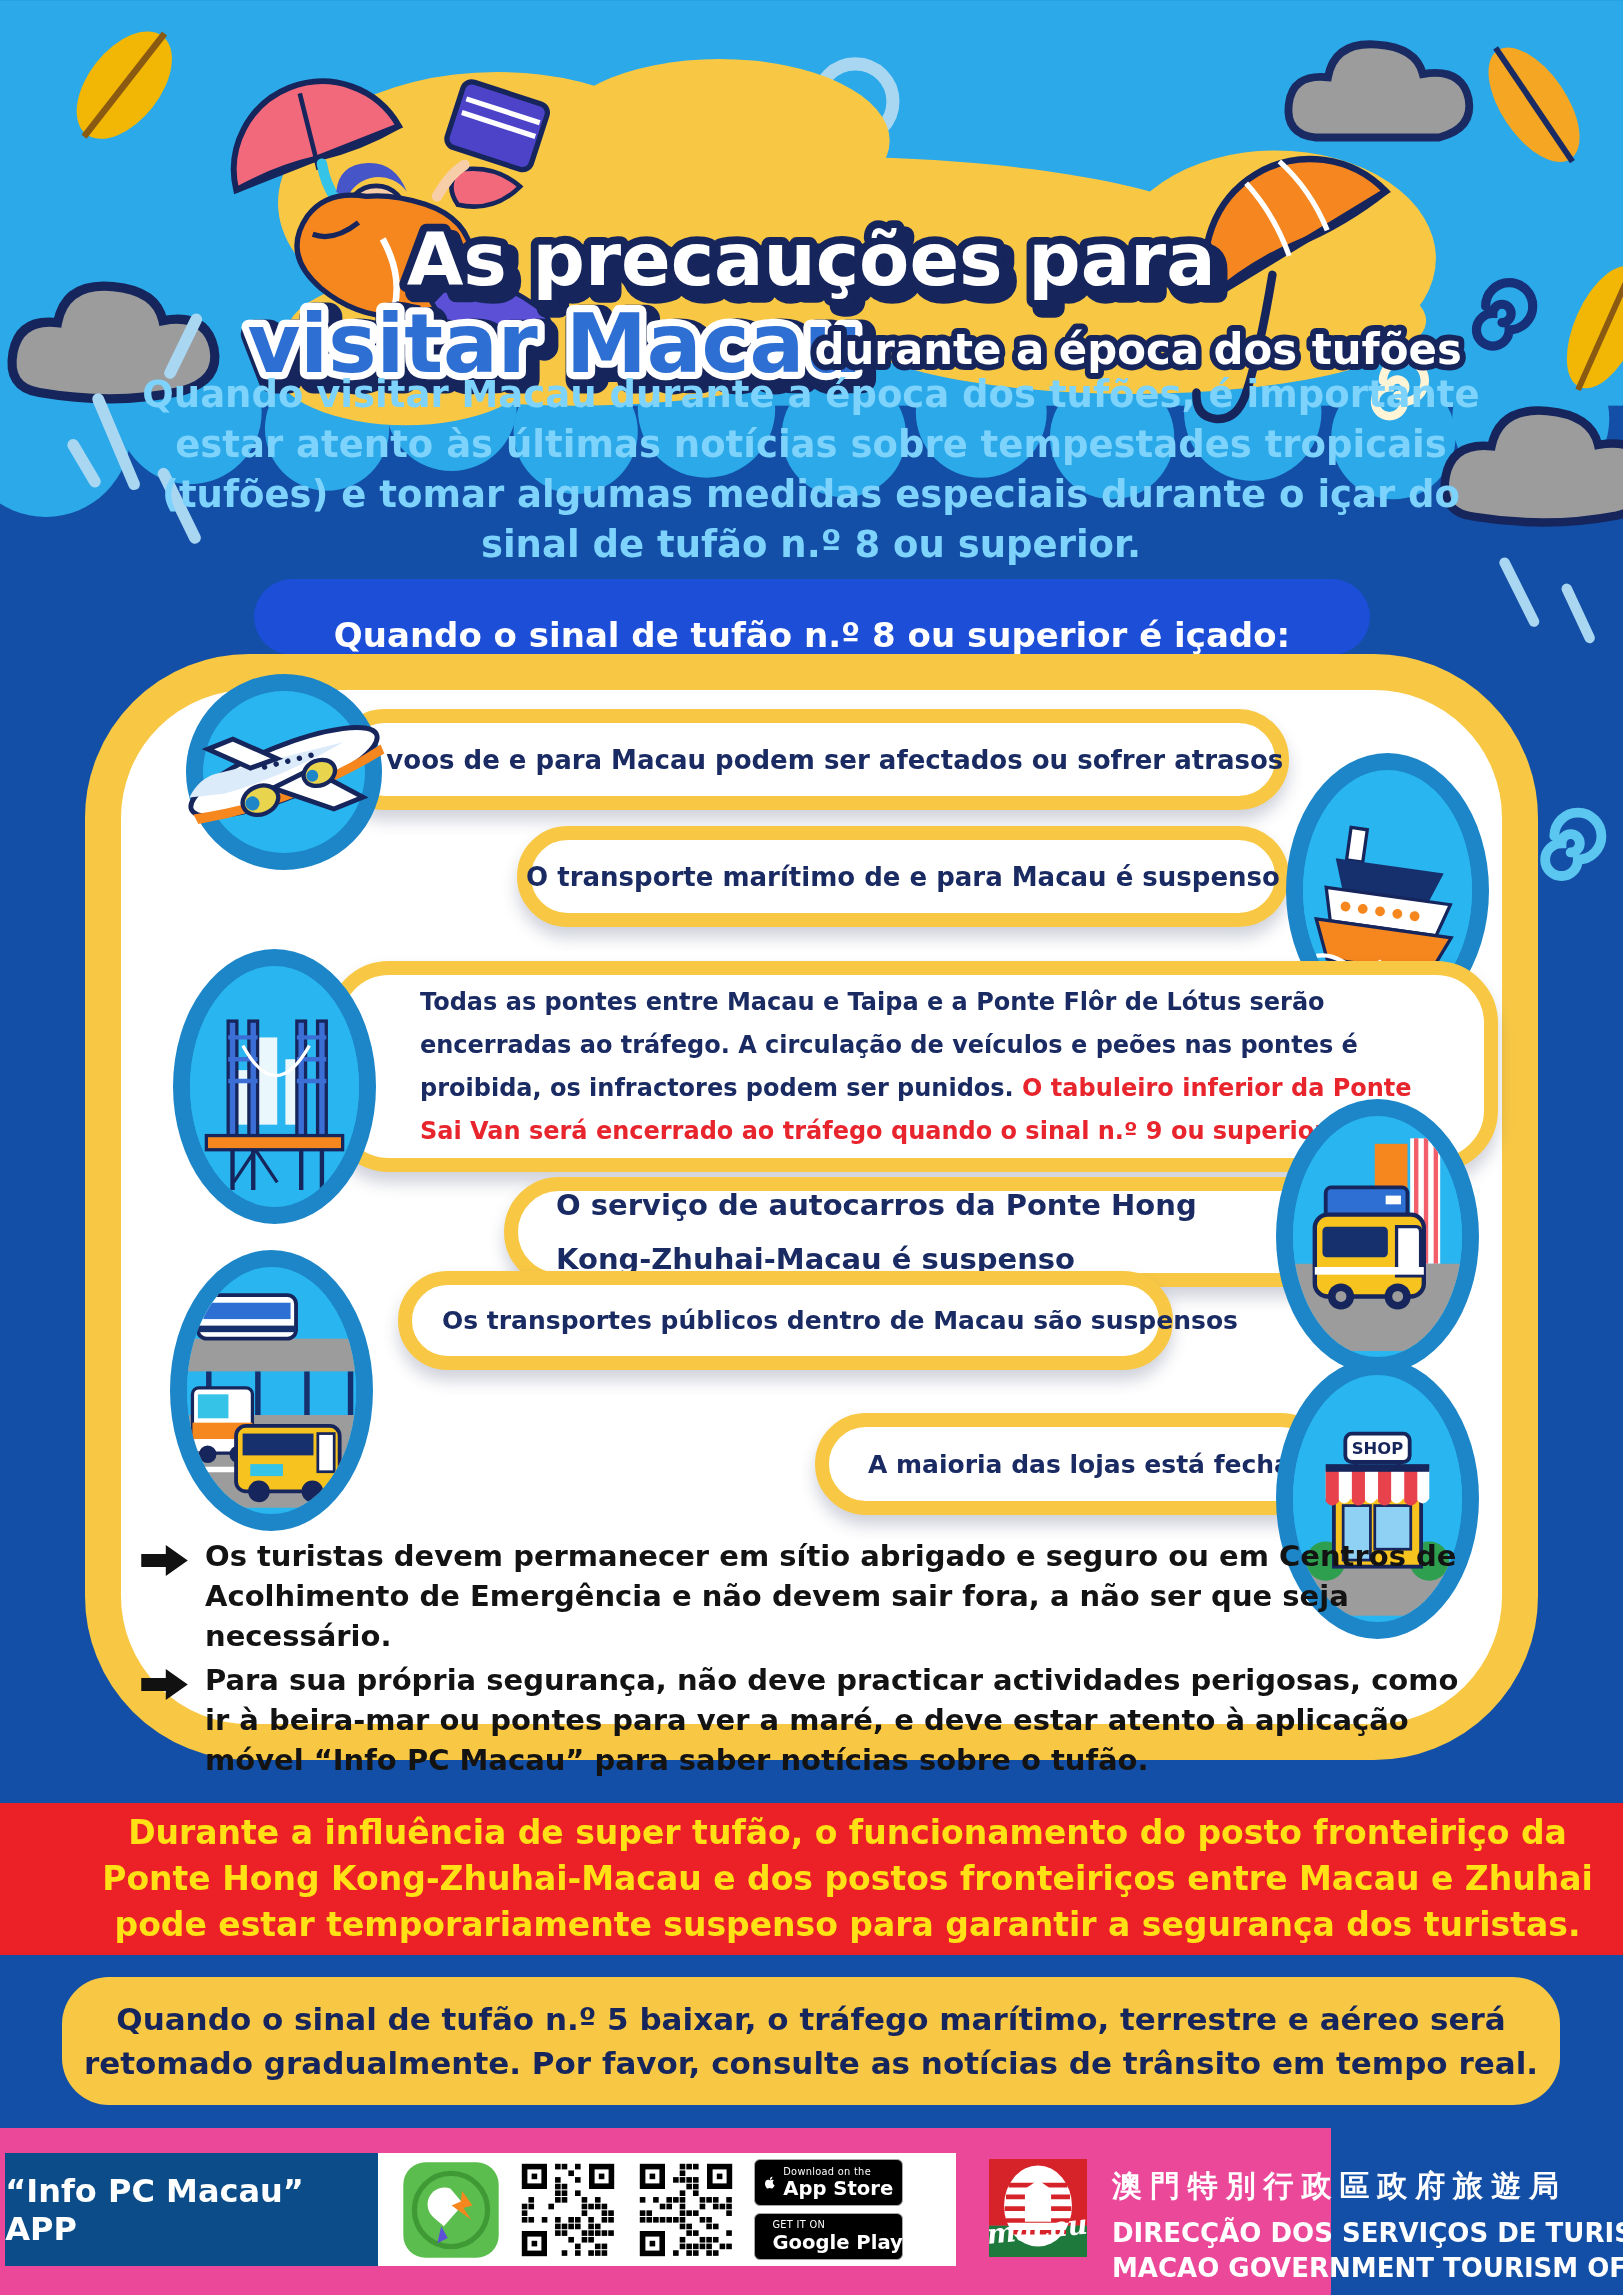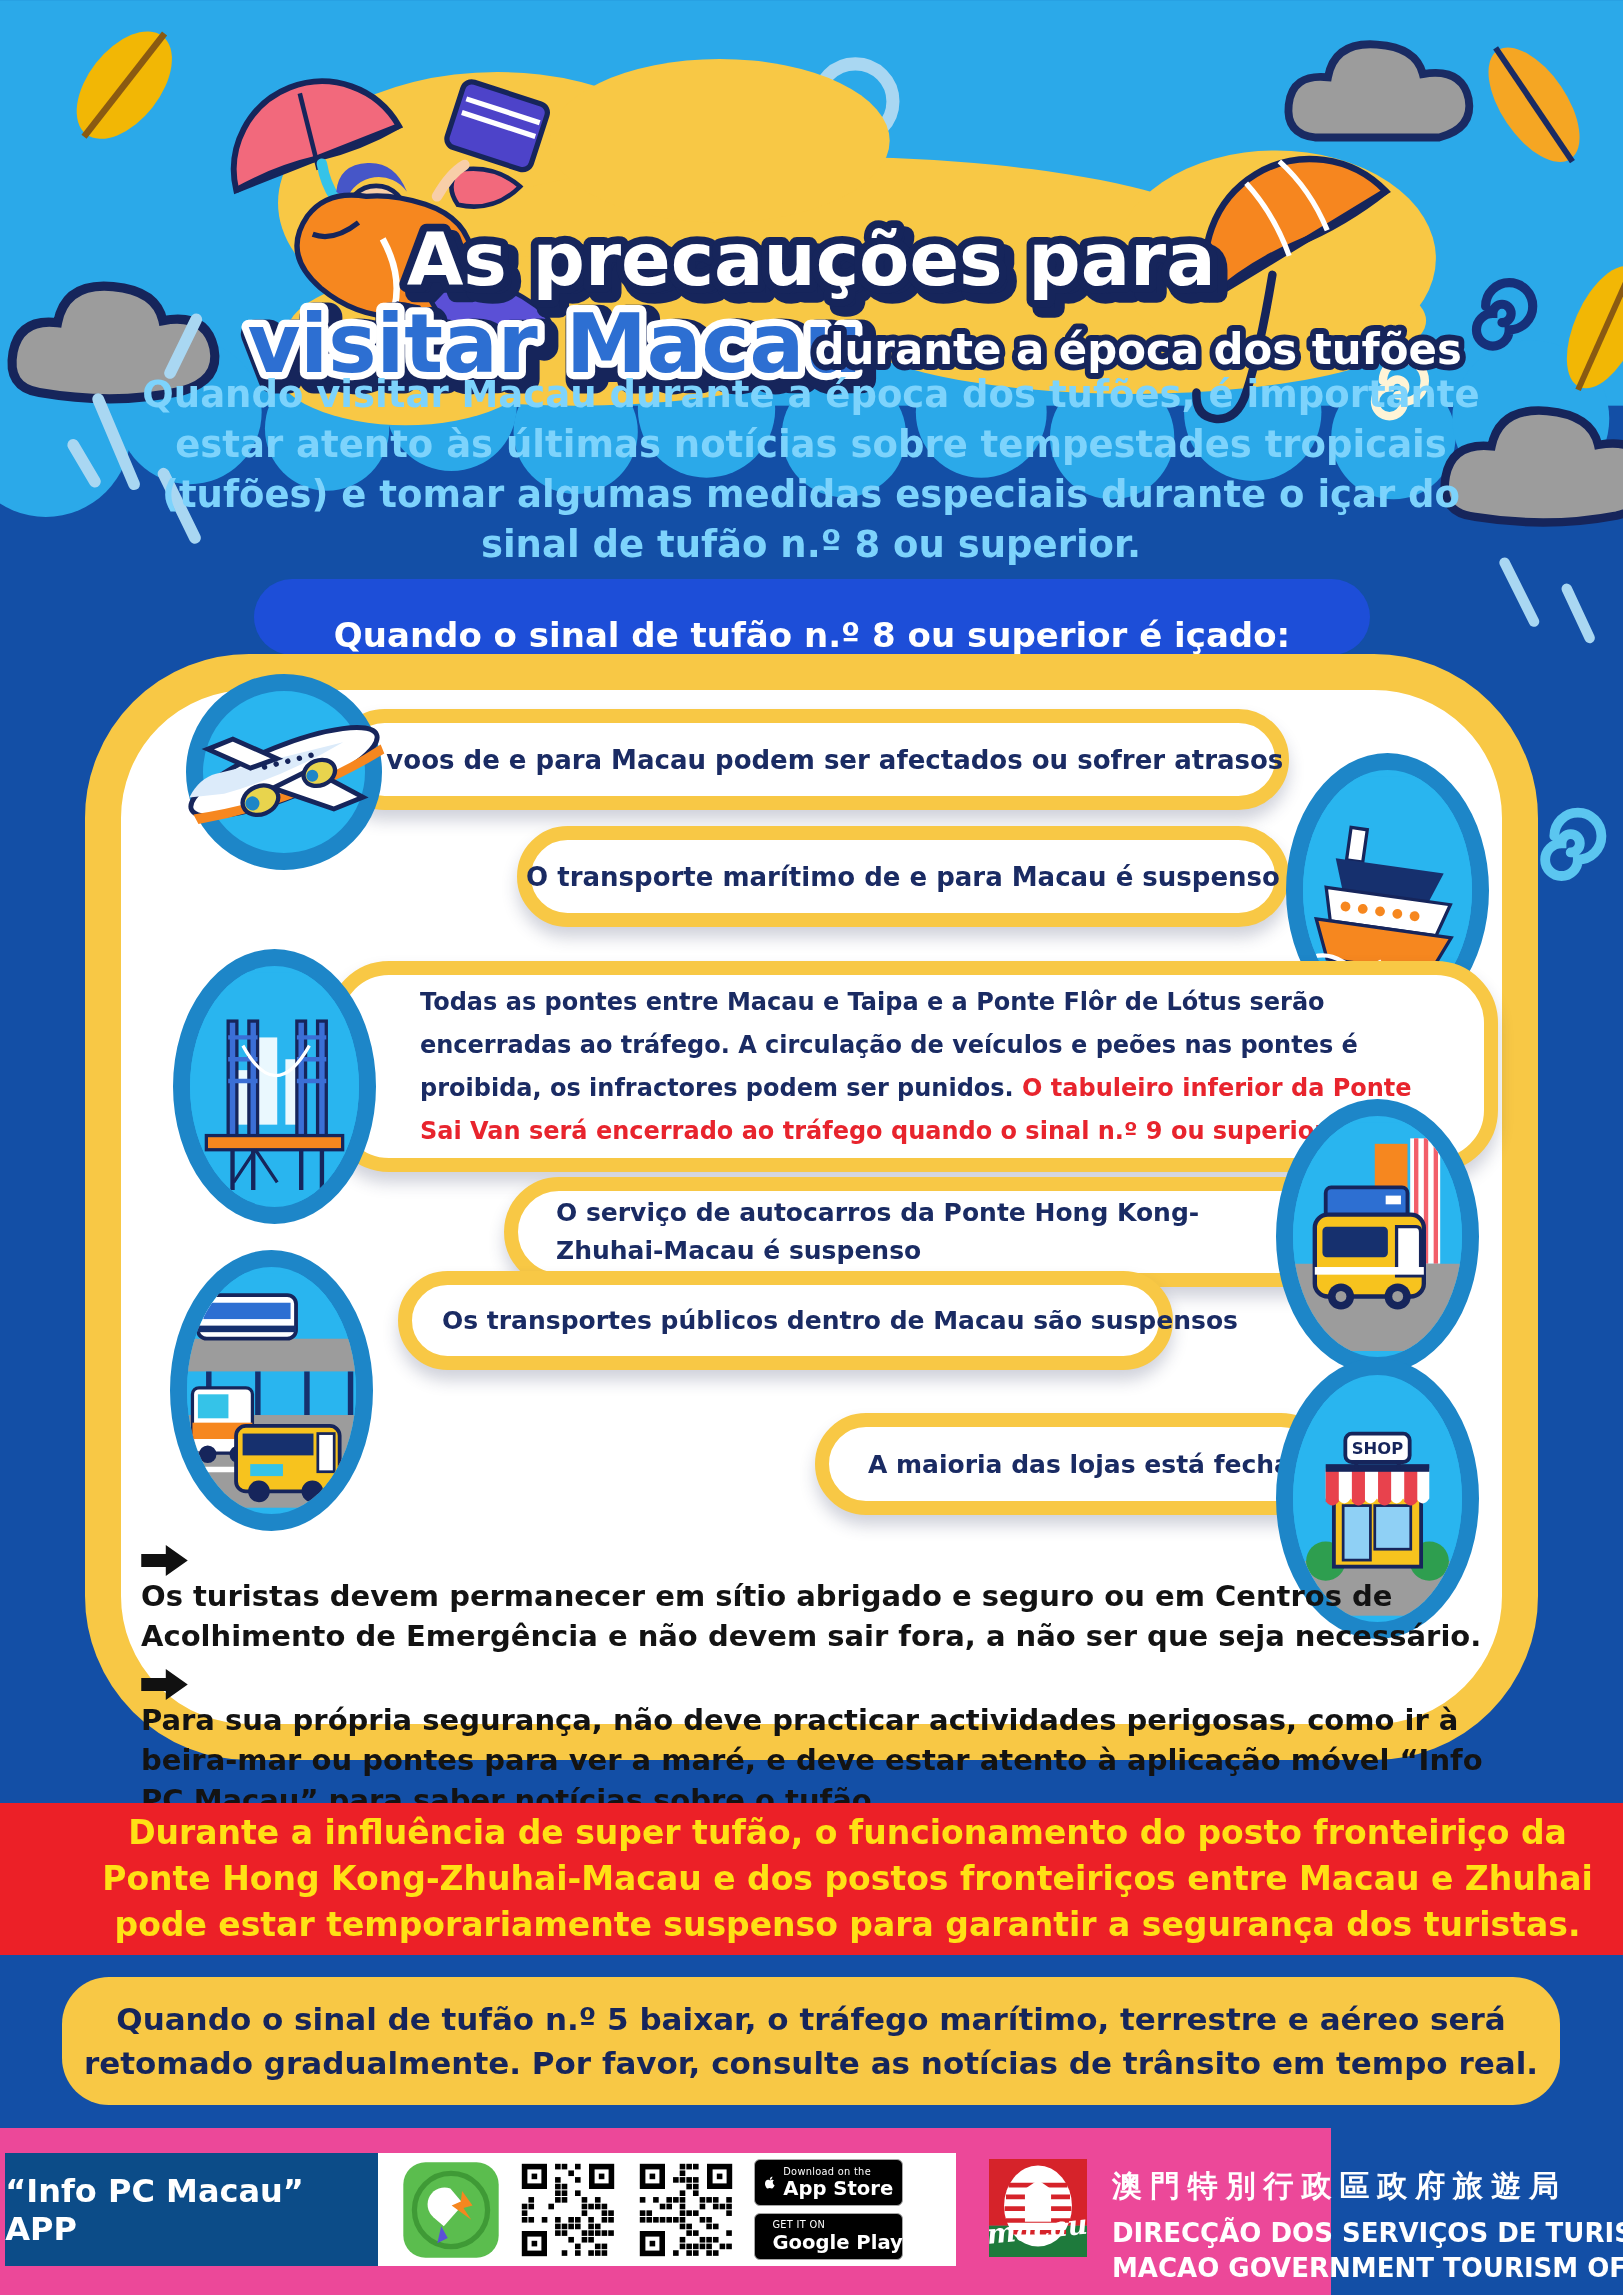--- a/index.html
+++ b/index.html
@@ -42,21 +42,21 @@
     position:absolute; box-sizing:border-box; background:#ffffff;
     border:14.4px solid #F8C845; border-radius:62px;
     color:#1A2B63; font-weight:bold;
     display:flex; align-items:center;
     box-shadow:0 10.5px 15.7px rgba(40,50,90,.22);
   }
   .pill .red{color:#E8242D;}
   .nowrap{white-space:nowrap;}
   
   .notes{position:absolute; left:141px; top:1536px; width:1348px;}
-  .note{display:flex; align-items:flex-start; margin-bottom:3.9px;flex-direction:column;}
+  .note{display:flex; align-items:flex-start; margin-bottom:3.9px;}
   .note .arr{flex:0 0 auto; margin:9.2px 17px 0 0;}
   .note .ntext{color:#131313; font-size:29px; font-weight:bold; line-height:40px;}
   
   .red-banner{
     position:absolute; left:0; top:1803px; width:1623px; height:152px;
     background:#EC2027; display:flex; align-items:center; justify-content:center;padding-left:36px;
   }
   .red-banner p{
     margin:0; width:1544px; text-align:center;
     color:#FFE115; font-size:33px; font-weight:bold; line-height:46px;
@@ -312,21 +312,21 @@
           <line x1="78" y1="326" x2="78" y2="400"></line>
           <line x1="116" y1="326" x2="116" y2="400"></line>
           <line x1="204" y1="326" x2="204" y2="400"></line>
           <line x1="242" y1="326" x2="242" y2="400"></line>
         </g>
       <path d="M120 326 l-40 60 m40 -60 l40 60" stroke="#16255B" stroke-width="6" fill="none"></path>
     </svg>
   </div>
 
   <div class="pill" style="left:504px; top:1177px; width:844px; height:110px; padding:0 92px 0 38px;">
-    <span style="font-size:25px; line-height:38px;">O serviço de autocarros da Ponte Hong Kong-Zhuhai-Macau é suspenso</span>
+    <span style="font-size:29px; line-height:54px;">O serviço de autocarros da Ponte Hong Kong-Zhuhai-Macau é suspenso</span>
   </div>
   <div class="ic ic-clip" style="left:1276px; top:1099px; width:203px; height:275px;">
     <svg viewBox="0 0 310 420">
       <rect x="0" y="0" width="310" height="420" fill="#29B5EF"></rect>
       <rect x="150" y="40" width="60" height="220" fill="#F6871F"></rect>
       <rect x="215" y="30" width="55" height="230" fill="#ffffff"></rect>
       <g stroke="#F25F6A" stroke-width="8">
           <line x1="226" y1="30" x2="226" y2="260"></line>
           <line x1="244" y1="30" x2="244" y2="260"></line>
           <line x1="262" y1="30" x2="262" y2="260"></line>

